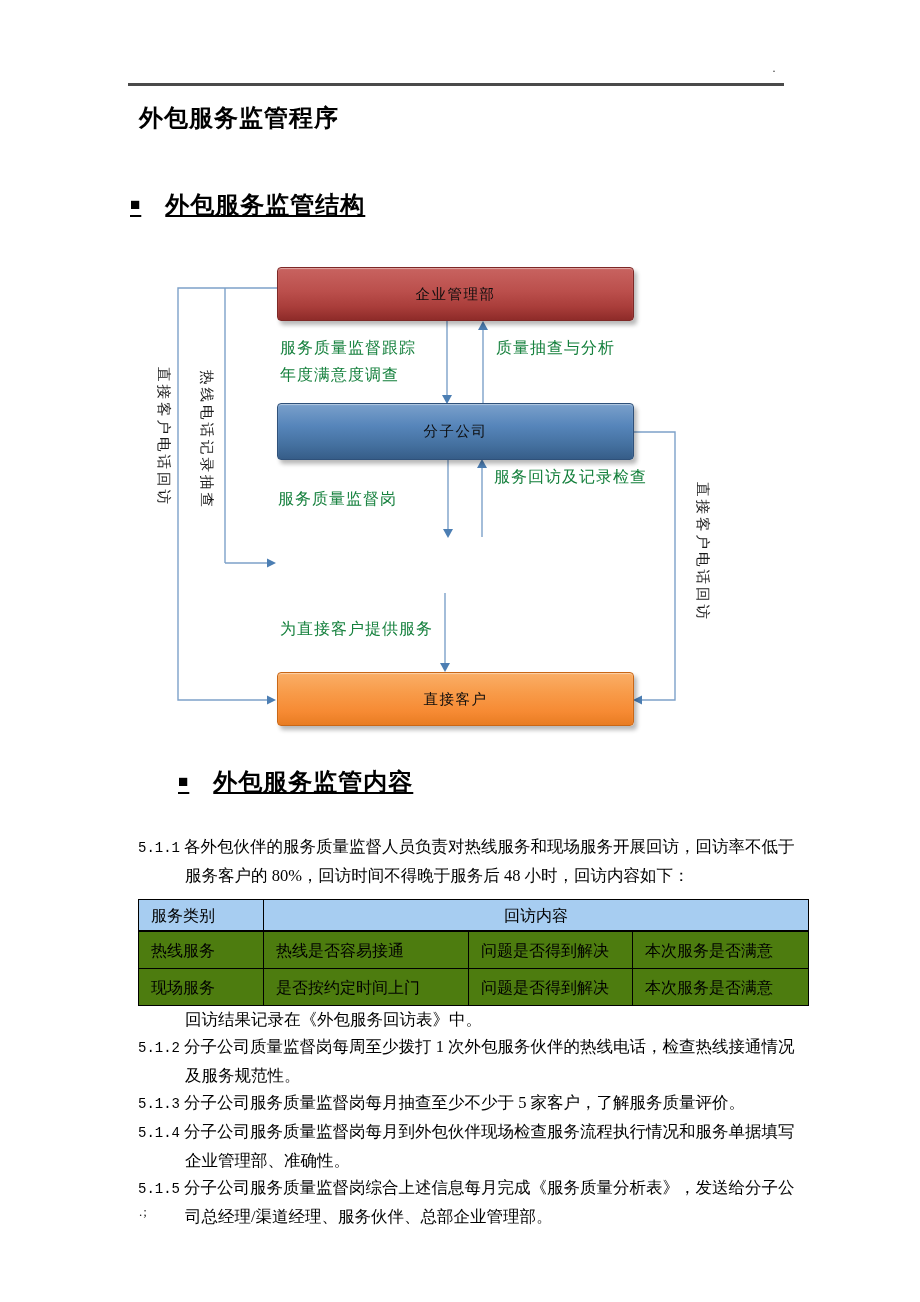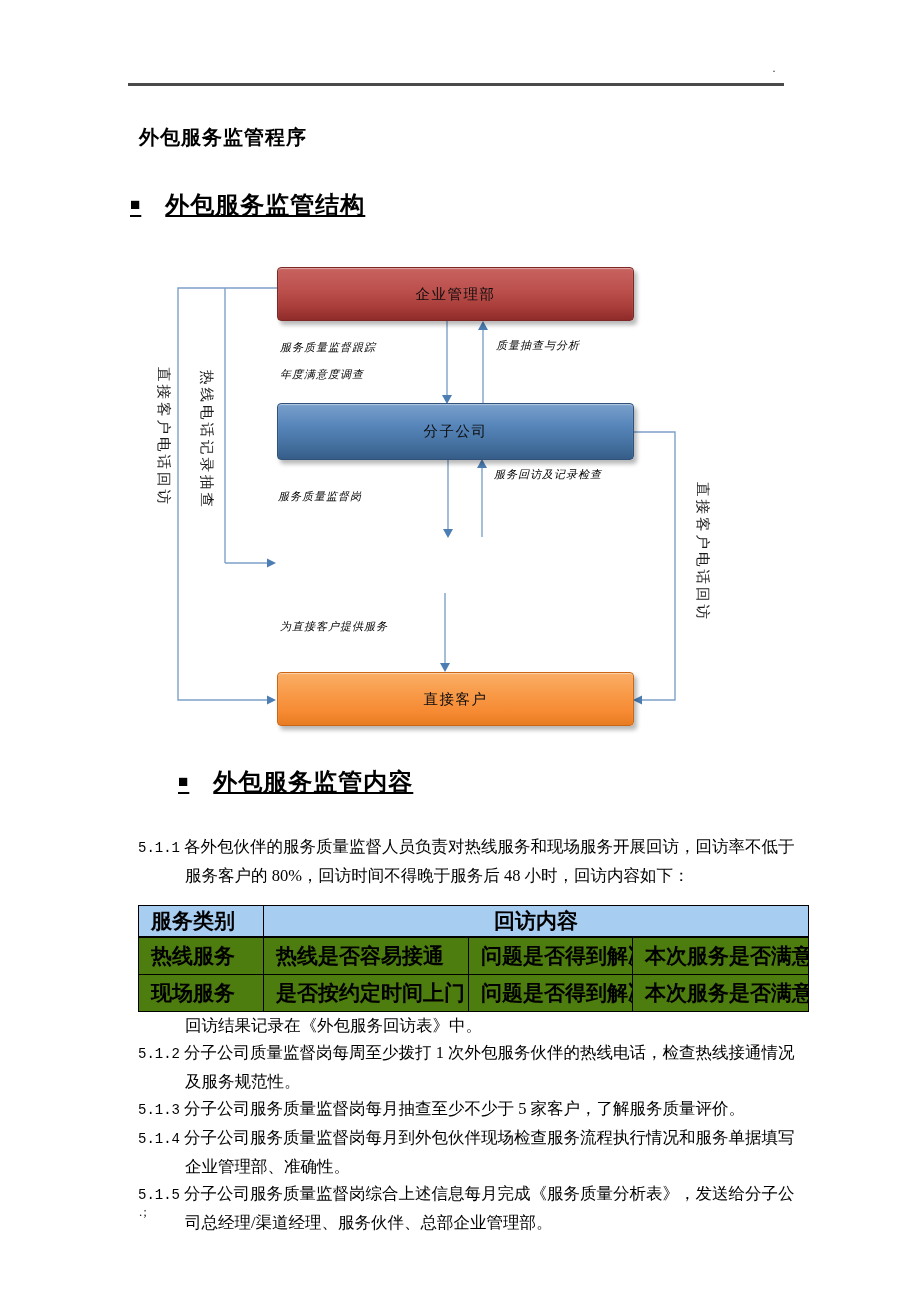--- a/index.html
+++ b/index.html
@@ -5,21 +5,21 @@
   html,body { margin:0; padding:0; background:#fff; }
   .page {
     position:relative; width:920px; height:1302px; background:#ffffff;
     font-family:"Liberation Serif","DejaVu Serif",serif; color:#000;
     overflow:hidden;
   }
   
   .top-rule { position:absolute; left:128px; top:83px; width:656px; height:3px; background:#4a4a4a; }
   .top-dot  { position:absolute; left:772px; top:64px; font-size:12px; color:#333; }
   
-  .doc-title { position:absolute; left:139px; top:124px; font-size:20px; font-weight:700;
+  .doc-title { position:absolute; left:139px; top:102px; font-size:24px; font-weight:700;
                font-family:Liberation Mono, monospace; letter-spacing:1px; }
   .section-heading { position:absolute; left:130px; font-size:24px; font-weight:700;
                font-family:"Liberation Sans","DejaVu Sans",sans-serif; letter-spacing:1px;text-decoration:underline; }
   .section-heading .bullet { font-size:17px; vertical-align:3px; margin-right:24px; }
   .h-structure { top:189px; }
   .h-content  { top:766px;margin-left:48px; }
   
   .diagram { position:absolute; left:0; top:0; width:920px; height:780px; }
   .diagram svg { position:absolute; left:0; top:0; pointer-events:none; }
   .node {
@@ -29,41 +29,41 @@
     box-shadow: 3px 4px 4px rgba(0,0,0,0.28), inset 0 1px 1px rgba(255,255,255,0.45);
   }
   .node-hq        { top:267px; height:52px; border:1px solid #7E2826;
     background:linear-gradient(180deg,#C86360 0%,#BB4F4C 45%,#A93D3A 75%,#8E2B29 100%); }
   .node-sub       { top:403px; height:55px; border:1px solid #2F517A;
     background:linear-gradient(180deg,#7AA0CB 0%,#5685BA 40%,#44709F 75%,#365D88 100%); }
   .node-partner   { top:537px; height:55px; border:1px solid #6E8C35;
     background:linear-gradient(180deg,#C1D391 0%,#A6C063 40%,#94B04C 75%,#7E9C3C 100%); }
   .node-customer  { top:672px; height:52px; border:1px solid #C96716;
     background:linear-gradient(180deg,#FAAE66 0%,#F89A48 40%,#F68A33 75%,#E87C22 100%); }
-  .edge-label { position:absolute; font-size:11px; letter-spacing:1px; color:#000000; white-space:nowrap;font-style:italic; }
+  .edge-label { position:absolute; font-size:16px; letter-spacing:1px; color:#15803d; white-space:nowrap; }
   .lbl-track   { left:280px; top:334px; line-height:27px; }
   .lbl-sample  { left:496px; top:338px; }
   .lbl-post    { left:278px; top:489px; }
   .lbl-check   { left:494px; top:467px; }
   .lbl-provide { left:280px; top:619px; }
   .vlabel { position:absolute; white-space:nowrap; font-size:14.5px; letter-spacing:3px; color:#1a1a1a;
             transform:translate(-50%,-50%) rotate(90deg); }
   .v-left-outer { left:163px; top:437px; }
   .v-left-inner { left:206px; top:440px; }
   .v-right      { left:702px; top:552px; }
   
   .textflow { position:absolute; left:138px; top:833px; width:676px;
               font-size:16.5px; line-height:27px; }
   .pline { white-space:nowrap; }
   .pnum { display:inline-block; width:46px;
           font-family:Liberation Mono, monospace; font-size:14px; }
   .cont { padding-left:47px; }
   
-  .svc-table { border-collapse:collapse; width:670px; table-layout:fixed; margin:16px 0 0 0;
-               font-size:21px;font-weight:bold; }
+  .svc-table { border-collapse:collapse; width:670px; table-layout:fixed; margin:10px 0 0 0;
+               font-size:16px; }
   .svc-table td { border:1px solid #000; padding:0 4px 0 12px; overflow:hidden; white-space:nowrap; }
   .svc-table .hdr td { background:#A7CDF1; height:30px; border-bottom:2px solid #000; }
   .svc-table .row td { height:36px; background:#4d7c0f; }
   .svc-table td.center { text-align:center; padding:0; }
   
   .footer-mark { position:absolute; left:139px; top:1204px; font-size:13px; letter-spacing:1px; color:#222; }
 </style>
 </head>
 <body>
 

